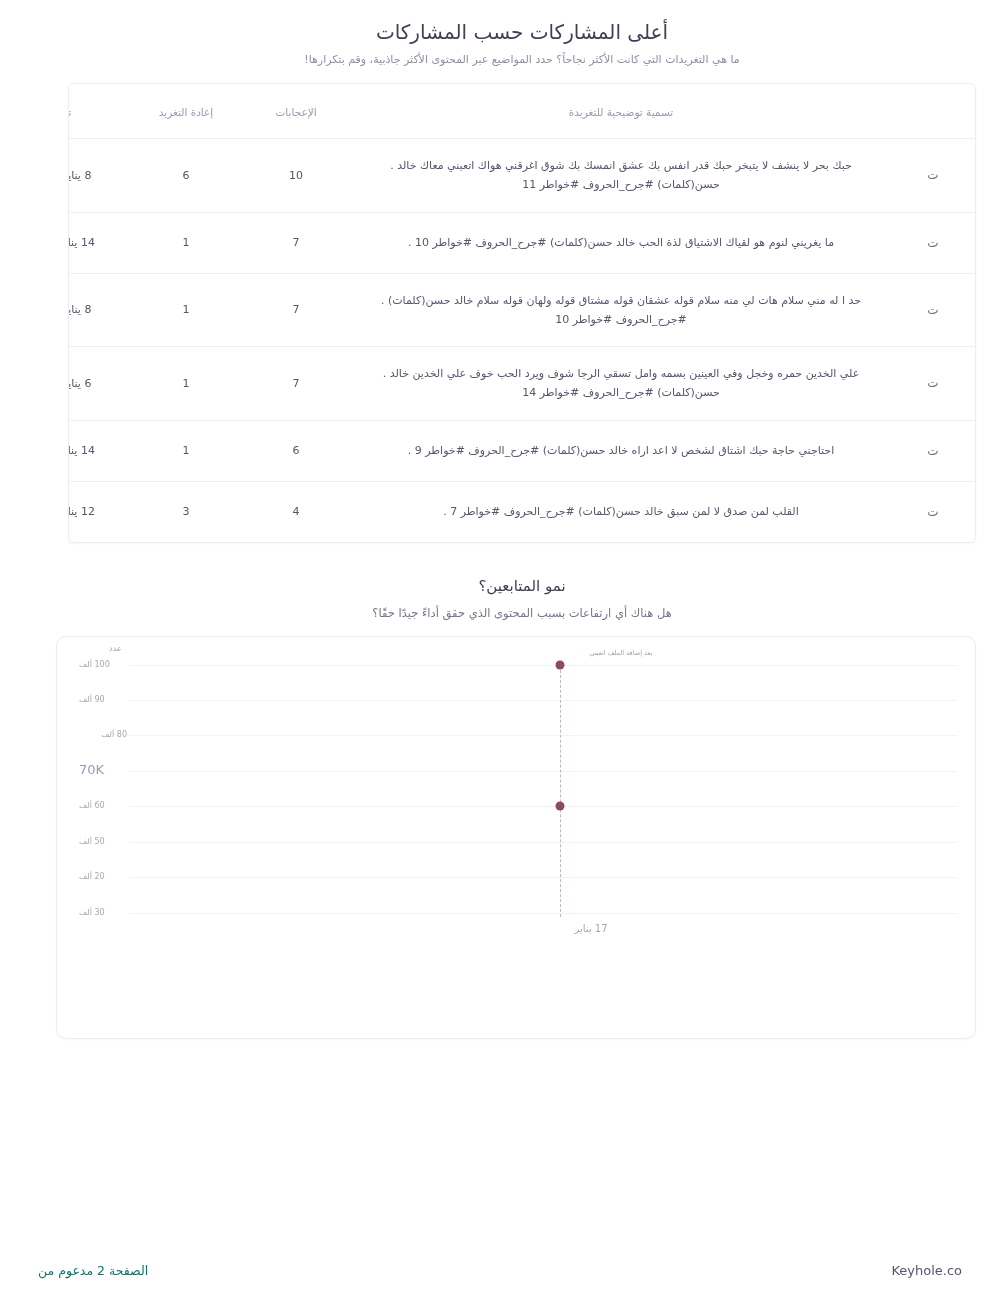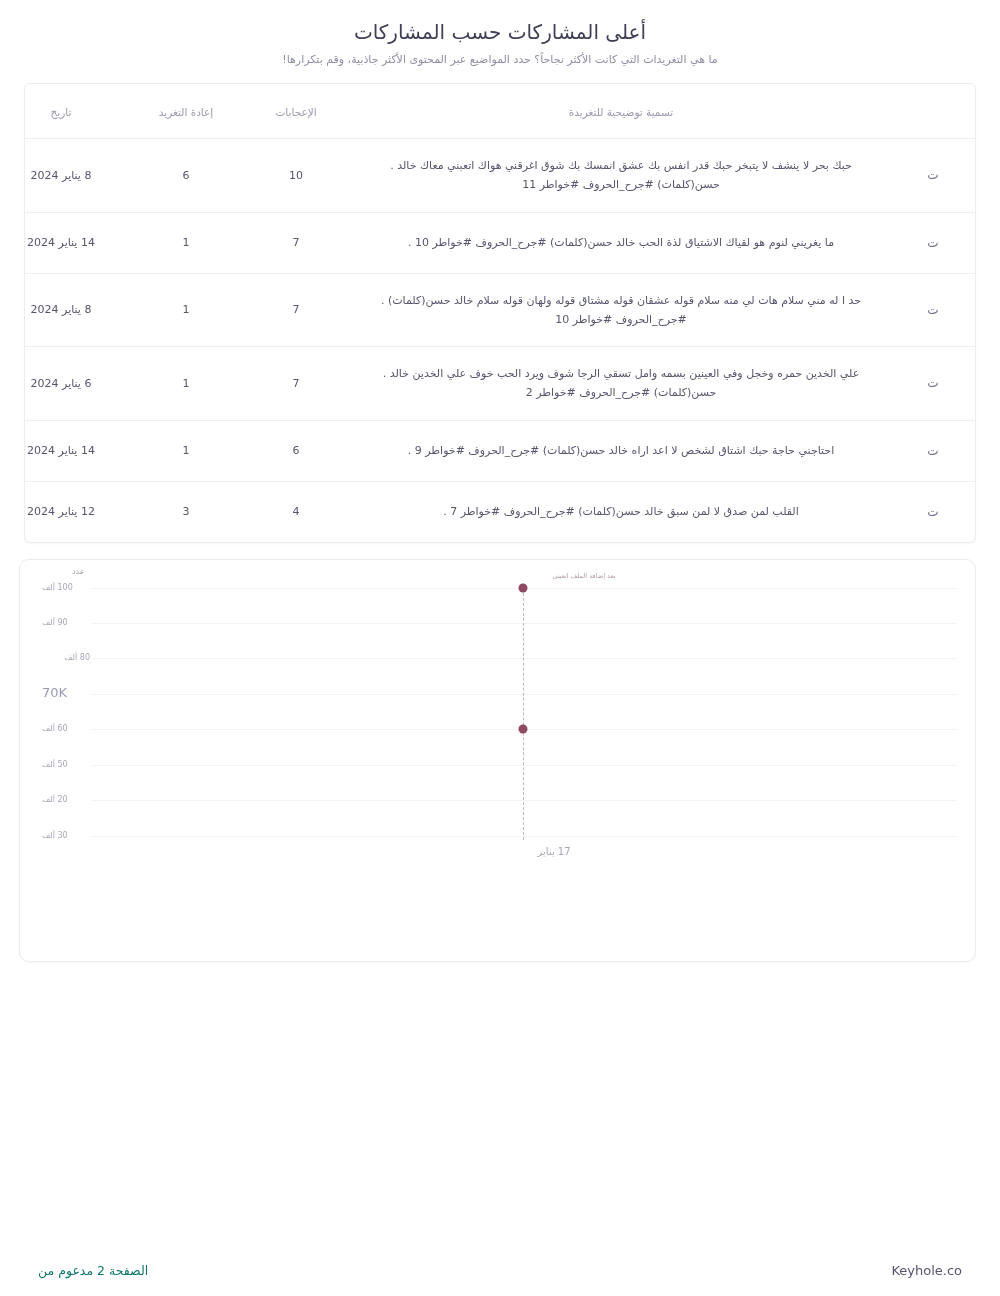--- a/index.html
+++ b/index.html
@@ -7,20 +7,21 @@
     margin: 0; padding: 0;
     background: #ffffff;
     width: 1000px; height: 1296px;
     font-family: "DejaVu Sans", "Liberation Sans", sans-serif;
   }
   .page {
     position: relative;
     width: 1000px; height: 1296px;
     background: #ffffff;
     overflow: hidden;
+    padding-left: 44px;
   }
 
   
   .sec-head { padding: 0 24px; }
   .sec-title {
     font-size: 20px;
     color: #3f3f56;
     font-weight: 400;
     text-align: center;
     margin: 20px 0 0 0;
@@ -106,21 +107,21 @@
     font-weight: 400;
   }
   .chart-sub {
     font-size: 11.5px;
     color: #76768f;
     text-align: center;
     margin: 11px 0 0 0;
   }
 
   .chart-card {
-    margin: 16px 24px 0 19px;
+    margin: 16px 24px 0 12px;
     border: 1px solid #ececf3;
     border-radius: 10px;
     background: #fff;
     height: 403px;
     position: relative;
     box-shadow: 0 1px 2px rgba(60,60,90,.04);
   }
   .plot {
     position: absolute;
     left: 0; top: 0; right: 0; bottom: 0;
@@ -254,21 +255,21 @@
           <td class="c-text">حد ا له مني سلام هات لي منه سلام قوله عشقان قوله مشتاق قوله ولهان قوله سلام خالد حسن(كلمات) . #جرح_الحروف #خواطر 10</td>
           <td class="c-likes">7</td>
           <td class="c-rt">1</td>
           <td class="c-date">8 يناير 2024</td>
         </tr>
 
         <tr>
           <td class="c-thumb">
             <div class="thumb">ت</div>
           </td>
-          <td class="c-text">علي الخدين حمره وخجل وفي العينين بسمه وامل تسقي الرجا شوف ويرد الحب خوف علي الخدين خالد . حسن(كلمات) #جرح_الحروف #خواطر 2</td>
+          <td class="c-text">علي الخدين حمره وخجل وفي العينين بسمه وامل تسقي الرجا شوف ويرد الحب خوف علي الخدين خالد . حسن(كلمات) #جرح_الحروف #خواطر 14</td>
           <td class="c-likes">7</td>
           <td class="c-rt">1</td>
           <td class="c-date">6 يناير 2024</td>
         </tr>
 
         <tr>
           <td class="c-thumb">
             <div class="thumb">ت</div>
           </td>
           <td class="c-text">احتاجني حاجة حبك اشتاق لشخص لا اعد اراه خالد حسن(كلمات) #جرح_الحروف #خواطر 9 .</td>
@@ -284,20 +285,24 @@
           <td class="c-text">القلب لمن صدق لا لمن سبق خالد حسن(كلمات) #جرح_الحروف #خواطر 7 .</td>
           <td class="c-likes">4</td>
           <td class="c-rt">3</td>
           <td class="c-date">12 يناير 2024</td>
         </tr>
 
       </tbody>
     </table>
   </div>
 
+  <div class="chart-head">
+    <h2 class="chart-title">نمو المتابعين؟</h2>
+    <p class="chart-sub">هل هناك أي ارتفاعات بسبب المحتوى الذي حقق أداءً جيدًا حقًا؟</p>
+  </div>
 
   <div class="chart-card">
     <div class="plot" id="plot">
       <div class="axis-name">عدد</div>
     <div class="gridline" style="top: 28px;"></div>
         <div class="ytick" style="top: 23px;">100 ألف</div>
         <div class="gridline" style="top: 63.4286px;"></div>
         <div class="ytick" style="top: 58.4286px;">90 ألف</div>
         <div class="gridline" style="top: 98.8571px;"></div>
         <div class="ytick" style="top: 93.8571px; text-align: right;">80 ألف</div>

